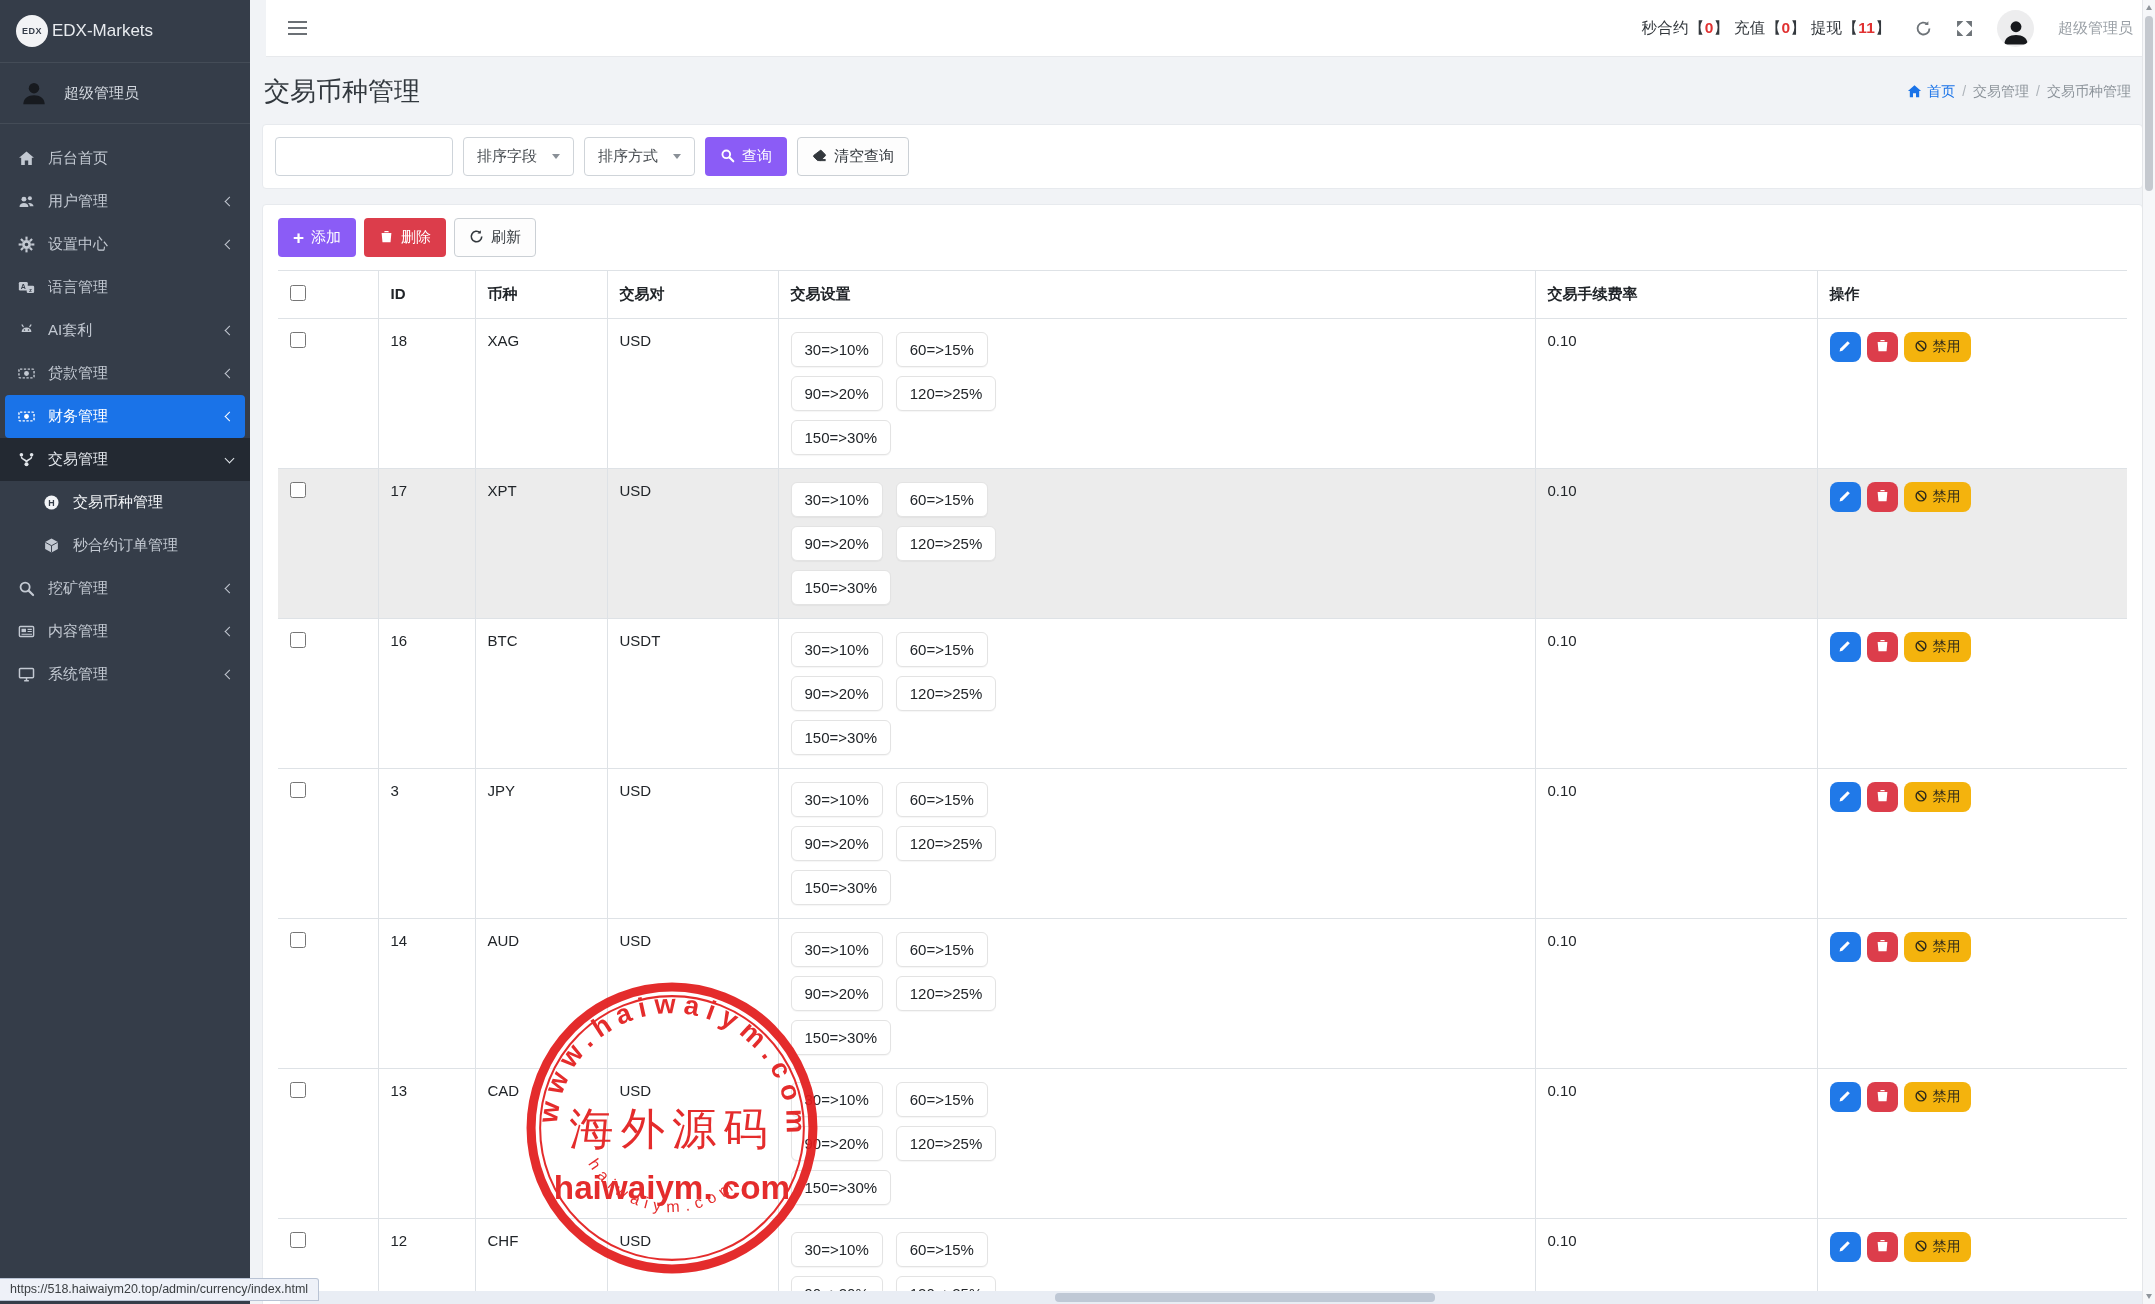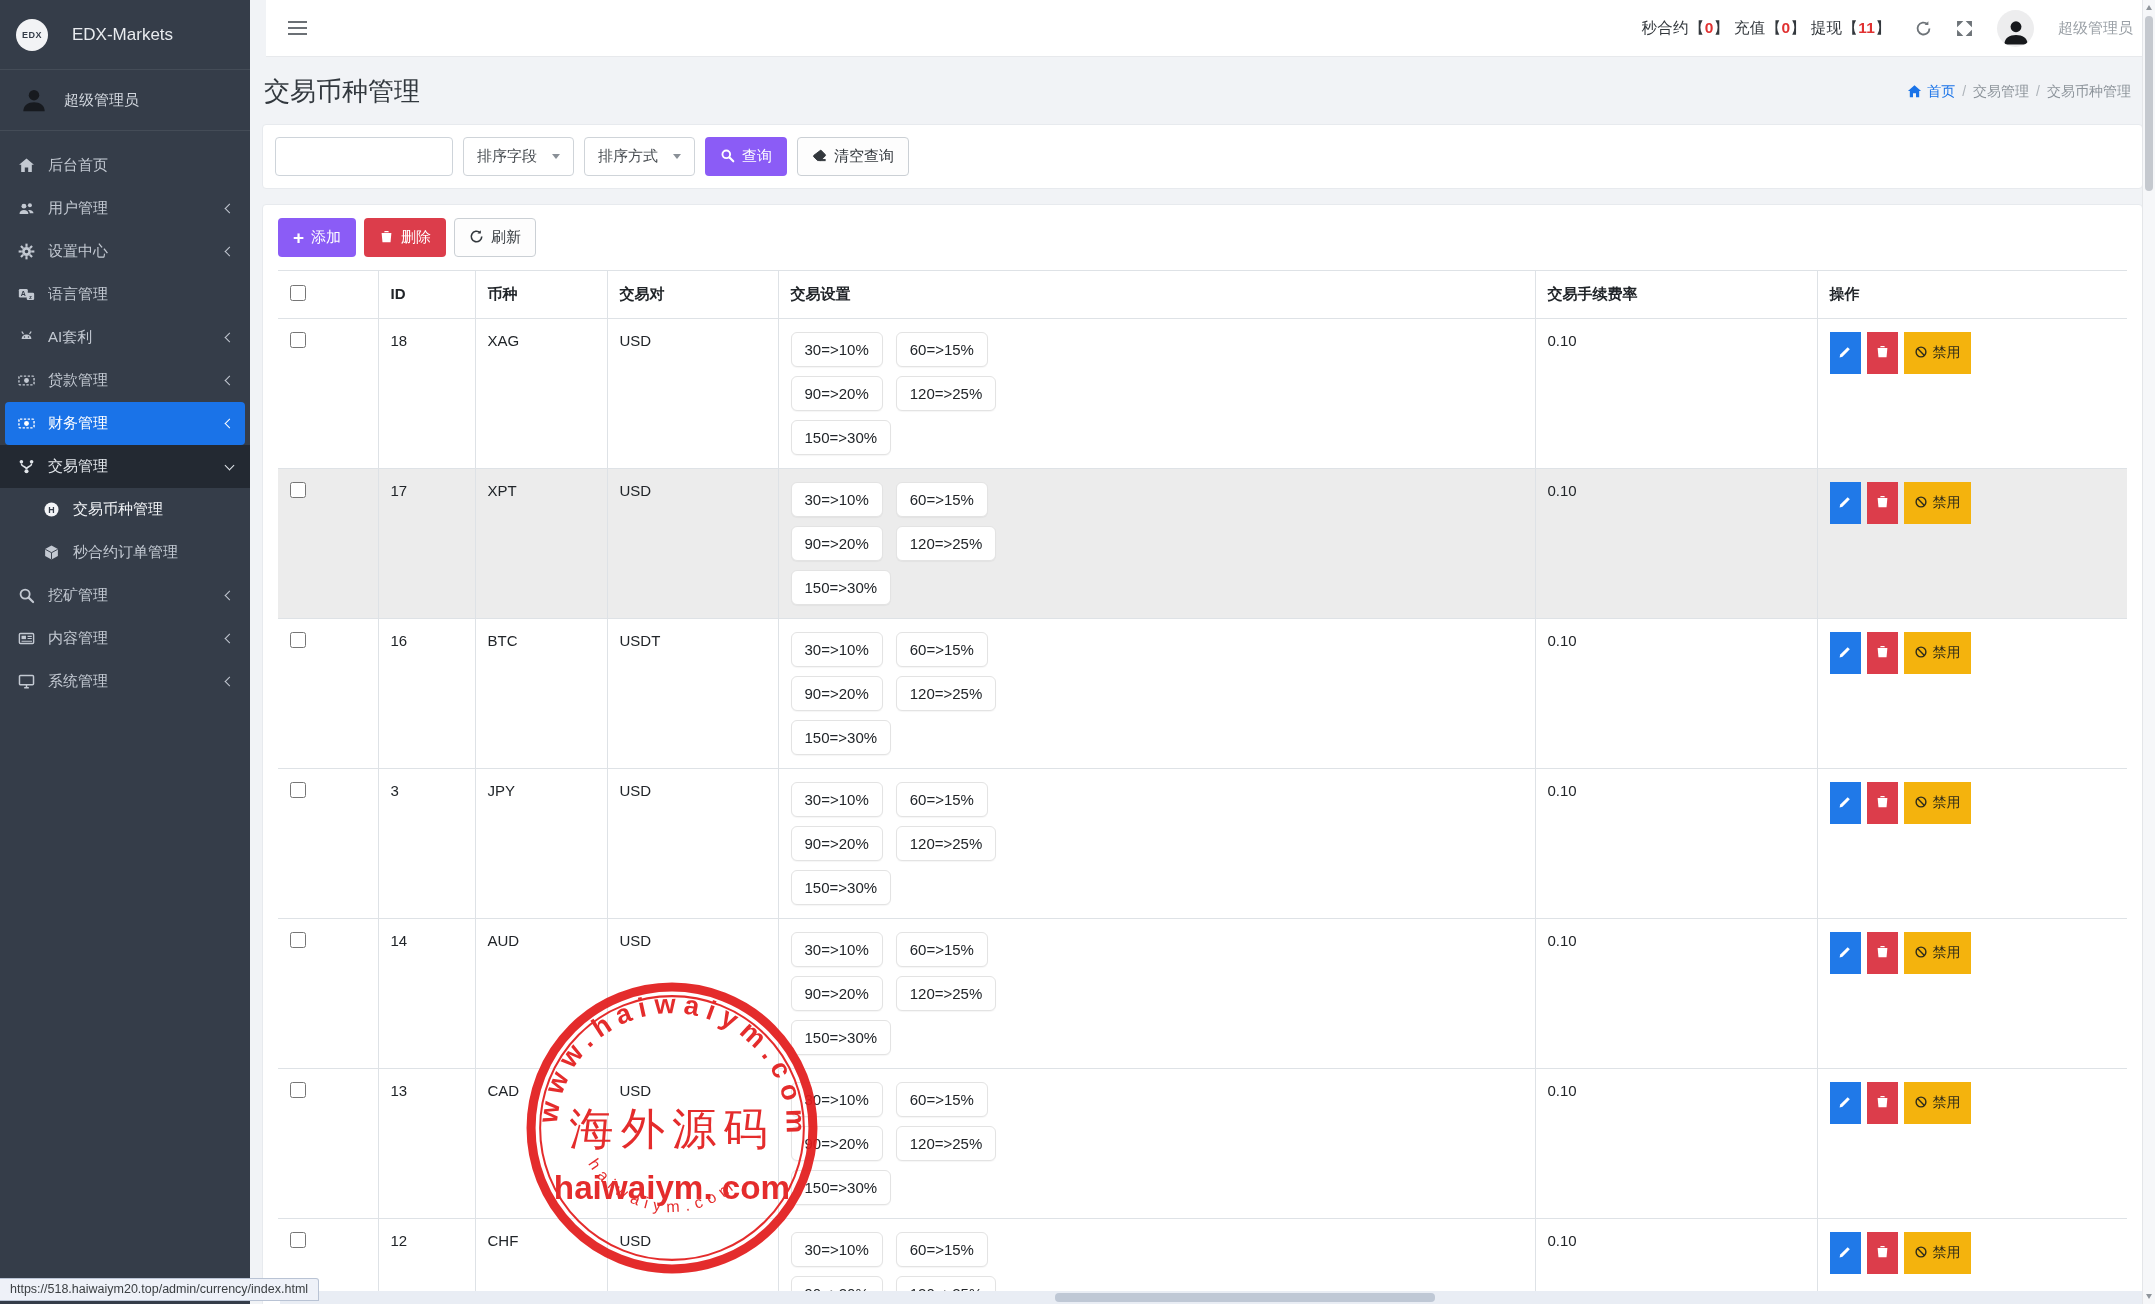--- a/index.html
+++ b/index.html
@@ -4,21 +4,21 @@
 <style>
   * { box-sizing: border-box; margin: 0; padding: 0; }
   html,body { width:2155px; height:1304px; }
   body {
     position:relative; overflow:hidden;
     font-family:"Liberation Sans", sans-serif;
     background:#f1f3f6; color:#212529;
   }
   
   .sidebar { position:absolute; left:0; top:0; width:250px; height:100%; background:#353d49; z-index:5; }
-  .brand { height:70px; display:flex; align-items:center; gap:24px; padding:0 16px;
+  .brand { height:63px; display:flex; align-items:center; gap:4px; padding:0 16px;
            border-bottom:1px solid rgba(255,255,255,.08);text-align:center; }
   .brand-badge { width:32px; height:32px; border-radius:50%; background:#f2f3f5; color:#353d49;
            font-size:9px; font-weight:bold; display:flex; align-items:center; justify-content:center; letter-spacing:.5px; }
   .brand-name { color:#e8ebef; font-size:17px; }
   .side-user { height:61px; display:flex; align-items:center; gap:15px; padding:0 19px;
            border-bottom:1px solid rgba(255,255,255,.08); font-size:15px; color:#d3d8df; }
   .side-user svg { width:30px; height:30px; fill:#171a1f; }
   .menu { padding-top:13px; }
   .menu-item { height:43px; display:flex; align-items:center; gap:13px; padding:0 17px;
            font-size:15px; color:#c3c9d2; cursor:pointer; }
@@ -75,21 +75,21 @@
   table { width:100%; border-collapse:collapse; font-size:15px; color:#212529; border-top:1px solid #dee2e6; }
   th, td { border-bottom:1px solid #dee2e6; border-right:1px solid #dee2e6; text-align:left;
            vertical-align:top; padding:13px 12px; }
   th:last-child, td:last-child { border-right:none; }
   th { font-weight:700; padding-top:14px; padding-bottom:14px; }
   tr.hl td { background:#ececec; }
   .chips { display:flex; flex-wrap:wrap; gap:9px 13px; width:238px; }
   .chip { background:#fff; border:1px solid #e3e3e3; border-radius:6px; padding:8px 13px; font-size:15px;
           color:#212529; box-shadow:0 1px 1px rgba(0,0,0,.04); white-space:nowrap; }
   .acts { display:flex; gap:6px; align-items:center; }
-  .act { height:42px; border:none; border-radius:0; display:inline-flex; align-items:center;
+  .act { height:30px; border:none; border-radius:8px; display:inline-flex; align-items:center;
          justify-content:center; cursor:pointer; font-family:inherit; }
   .act svg { width:15px; height:15px; }
   .act.edit { width:31px; background:#2079e8; } .act.edit svg { fill:#fff; }
   .act.del  { width:31px; background:#dc3d4b; } .act.del svg { fill:#fff; }
   .act.ban  { background:#f4b30d; color:#2d2a1a; padding:0 10px; gap:5px; font-size:14px; }
   .act.ban svg { width:14px; height:14px; stroke:#2d2a1a; fill:none; }
   input[type=checkbox] { width:16px; height:16px; cursor:pointer; }
   
   .watermark { position:absolute; left:521px; top:977px; width:302px; height:302px; z-index:10;
                pointer-events:none; opacity:.93; }

